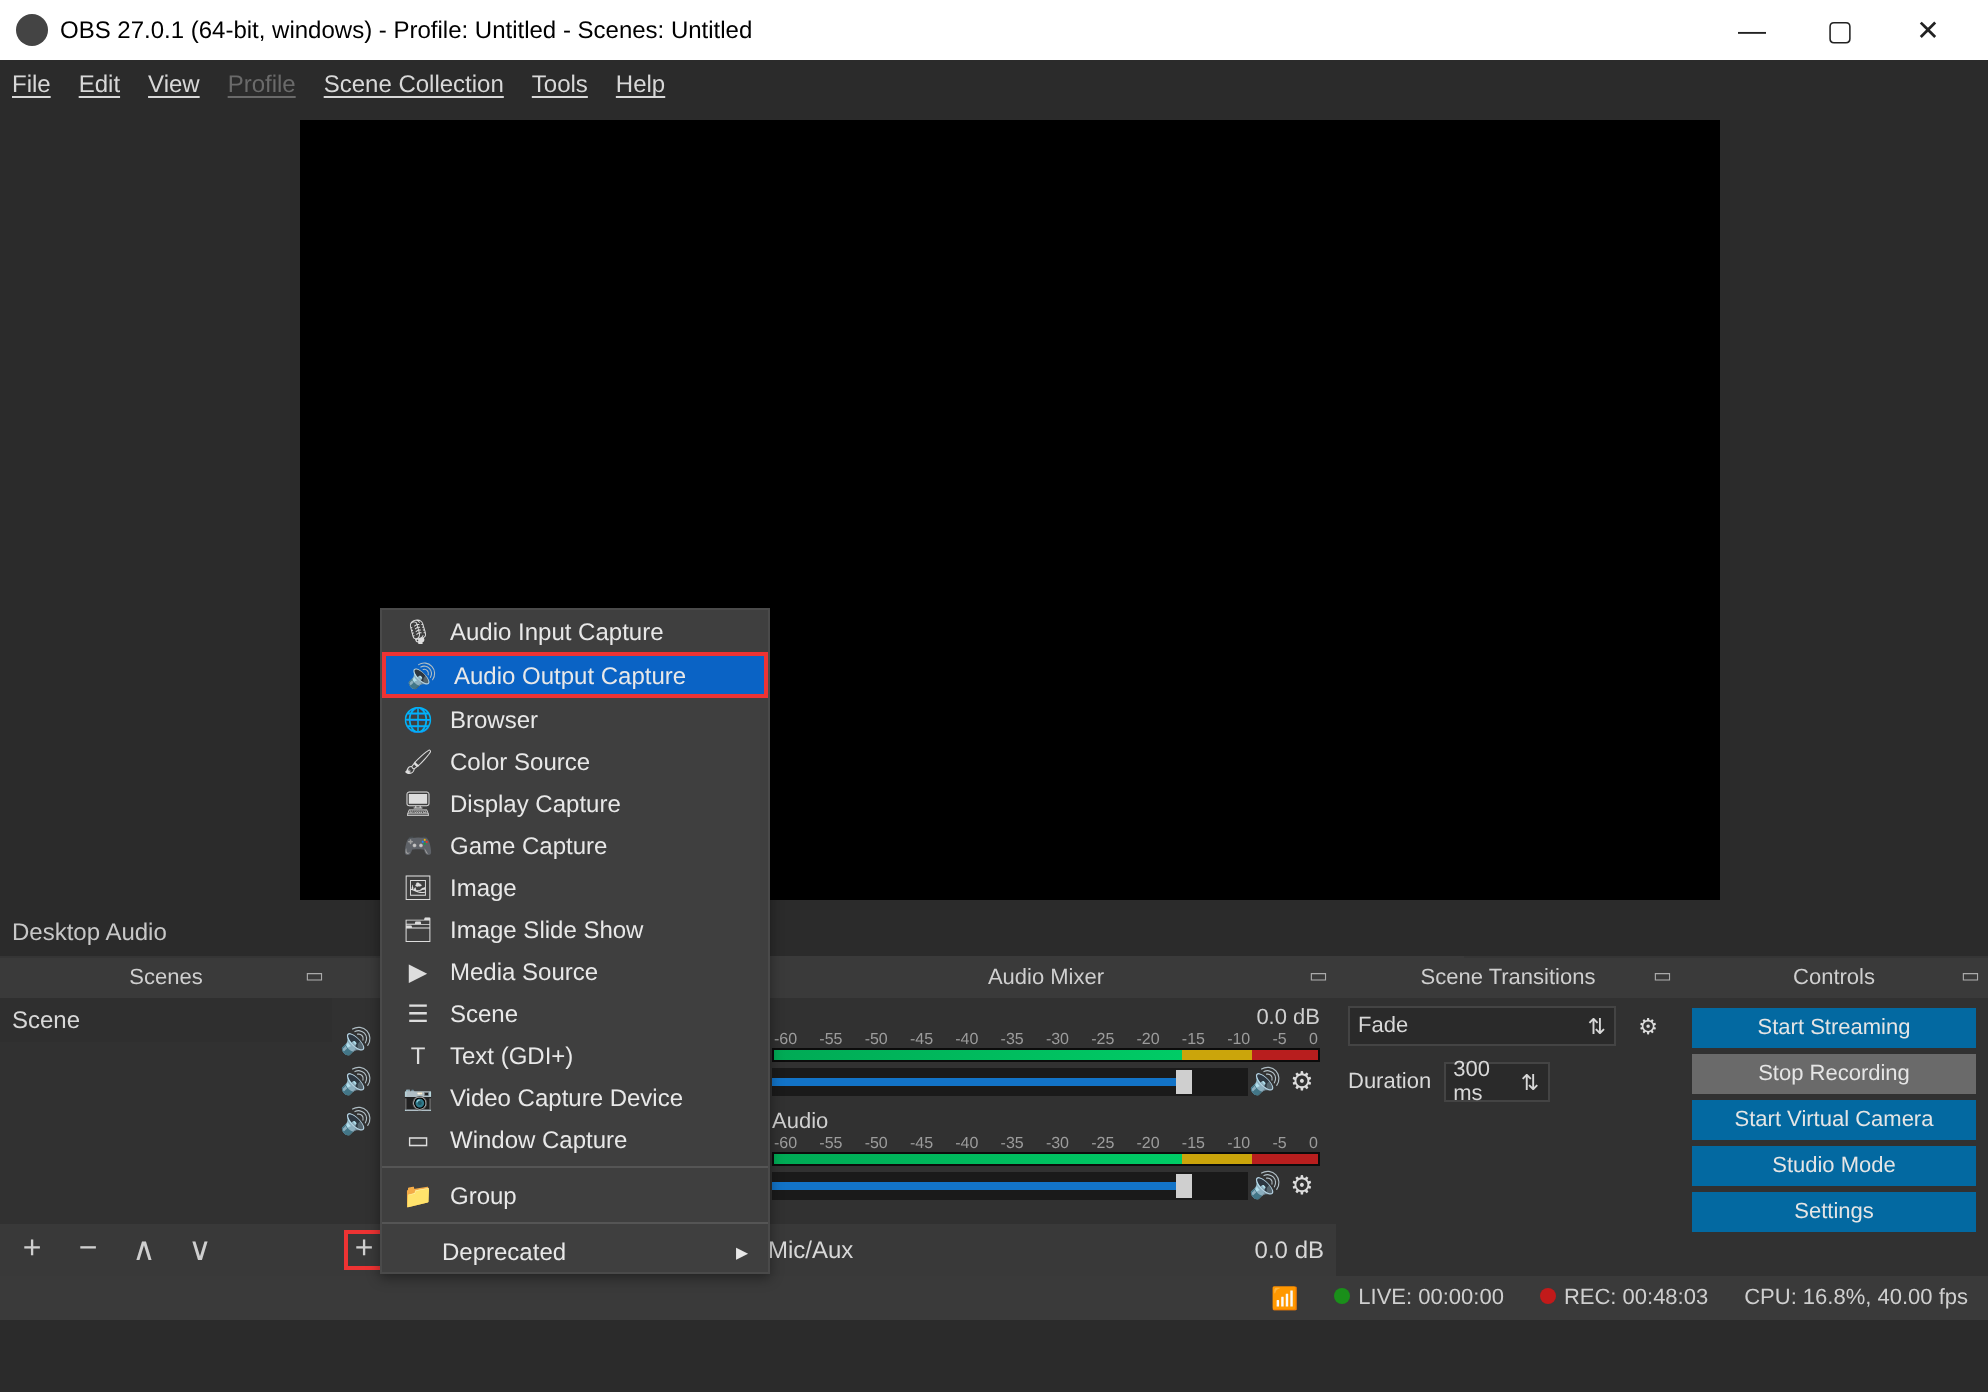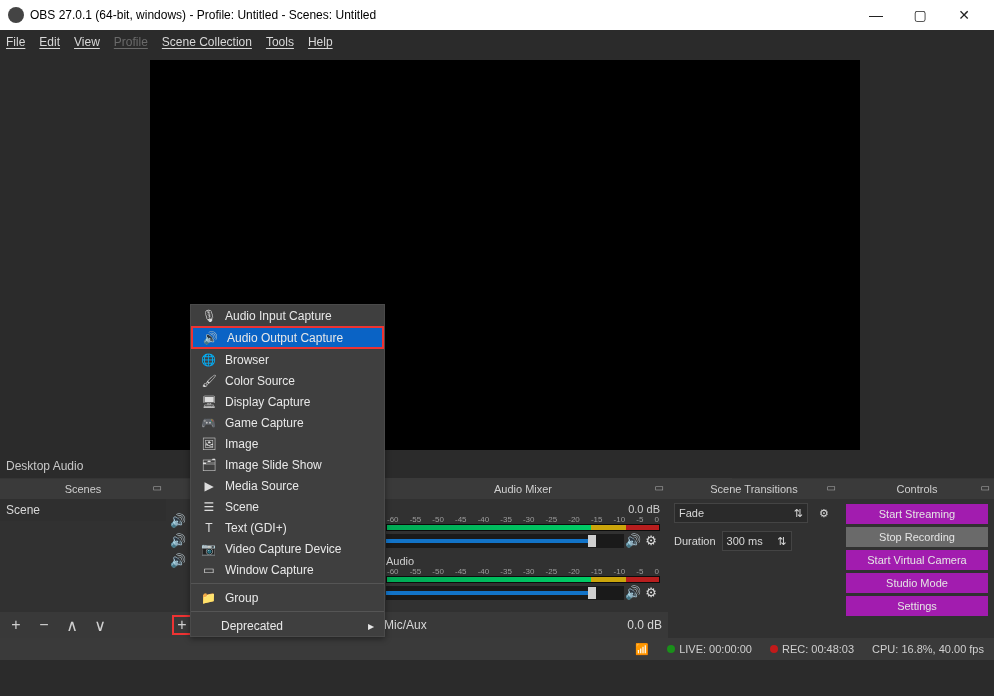--- a/index.html
+++ b/index.html
@@ -48,24 +48,24 @@
 .meter-y { background:#cba50b; flex:0 0 13%; }
 .meter-r { background:#b81e1e; flex:0 0 12%; }
 .track-slider { height:14px; background:#1a1a1a; margin-top:2px; position:relative; }
 .track-slider .fill { position:absolute; left:0; top:5px; height:4px; background:#1273c7; width:85%; }
 .track-slider .knob { position:absolute; left:85%; top:1px; width:8px; height:12px; background:#cfcfcf; }
 .track-ic { width:18px;height:18px; display:flex;align-items:center;justify-content:center; color:#ddd; font-size:13px;}
 
 
 .field-row { display:flex; align-items:center; gap:6px; padding:4px 6px; font-size:11px; }
 .select { background:#2a2a2a; border:1px solid #444; height:20px; flex:1; padding:0 4px; display:flex;align-items:center;justify-content:space-between; }
-.spin { background:#2a2a2a; border:1px solid #444; height:20px; width:70px; padding:0 4px; display:flex;align-items:center;justify-content:space-between; }
+.spin { background:#2a2a2a; border:1px solid #444; height:20px; width:53px; padding:0 4px; display:flex;align-items:center;justify-content:flex-end; }
 .gear { width:20px;height:20px;display:flex;align-items:center;justify-content:center;color:#ddd;}
 
-.ctrl-btn { height:20px; margin:3px 6px; background:#a21caf; display:flex; align-items:center; justify-content:center; font-size:11px; color:#e5e5e5; }
+.ctrl-btn { height:20px; margin:3px 6px; background:#0369a1; display:flex; align-items:center; justify-content:center; font-size:11px; color:#e5e5e5; }
 .ctrl-btn.active { background:#6a6a6a; }
 .properties-bar { background:#3a3a3a; height:26px; display:flex; align-items:center; padding:0 6px; gap:12px; font-size:11px; }
 .properties-bar .label { color:#cfcfcf; }
 .properties-bar .sel { background:#2a2a2a; border:1px solid #444; height:20px; padding:0 6px; display:flex;align-items:center; justify-content:space-between; }
 .properties-bar .sel.wide { flex:1; max-width: 300px;}
 
 .statusbar { height:22px; background:#3a3a3a; color:#cfcfcf; display:flex; align-items:center; justify-content:flex-end; padding:0 10px; font-size:11px; gap:18px;}
 .statusbar .dot { width:8px;height:8px;border-radius:50%; display:inline-block; margin-right:4px;}
 .statusbar .dot.g { background:#1a8f1a;}
 .statusbar .dot.r { background:#c21a1a;}

